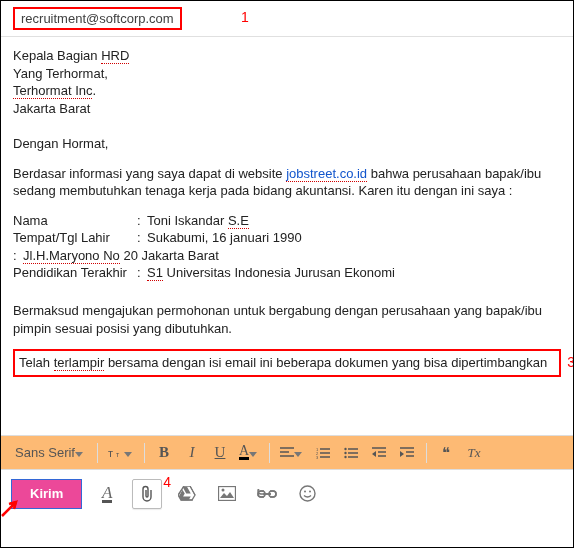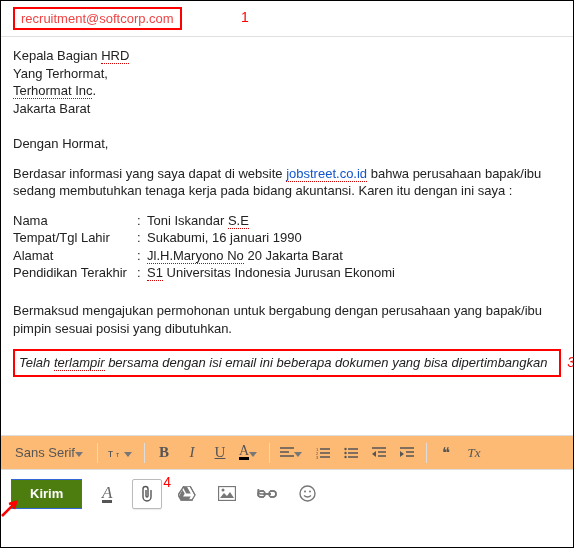--- a/index.html
+++ b/index.html
@@ -16,21 +16,21 @@
   .row-to, .row-subject {
     border-bottom: 1px solid #e0e0e0;
     padding: 6px 12px;
     position: relative;
   }
   .boxed {
     border: 2px solid #ff0000;
     display: inline-block;
     padding: 2px 6px;
     font-size: 13px;
-    color: #ef4444;
+    color: #404040;
   }
   .callout {
     position: absolute;
     color: #ff0000;
     font-size: 14px;
   }
   .body-area {
     padding: 10px 12px 4px 12px;
     font-size: 13px;
     color: #222;
@@ -42,21 +42,20 @@
   .body-area .tight { margin-bottom: 0; }
   .spell { border-bottom: 1px dotted #d00000; }
   .link-blue { color: #1155cc; border-bottom: 1px dotted #d00000; margin-top: 47px; }
   .row-info { display: flex; }
   .lbl { width: 124px; flex: none; }
   .colon { width: 10px; flex: none; }
   .redbox-line {
     border: 2px solid #ff0000;
     padding: 3px 4px;
     margin-bottom: 10px;
-    font-style: italic;
   }
   
   .format-bar {
     border-top: 1px solid #ddd;
     height: 34px;
     display: flex;
     align-items: center;
     padding: 0 8px;
     gap: 2px;
     color: #555;
@@ -86,21 +85,21 @@
   .send-bar {
     border-top: 1px solid #ddd;
     height: 48px;
     display: flex;
     align-items: center;
     padding: 0 10px;
     gap: 10px;
     position: relative;
   }
   .send-btn {
-    background: #4d7c0f;
+    background: #ec4899;
     color: #fff;
     border: 1px solid #3367d6;
     height: 30px;
     padding: 0 18px;
     font-weight: bold;
     font-size: 13px;
     cursor: pointer;
   }
   .icon-btn {
     display: inline-flex;
@@ -155,21 +154,20 @@
         <span class="lbl">Nama</span>
         <span class="colon">:</span>
         <span><span>Toni Iskandar </span><span class="spell">S.E</span></span>
       </div>
       <div class="row-info">
         <span class="lbl">Tempat/Tgl Lahir</span>
         <span class="colon">:</span>
         <span>Sukabumi, 16 januari 1990</span>
       </div>
       <div class="row-info">
-        <span class="lbl">Alamat</span>
         <span class="colon">:</span>
         <span><span class="spell">Jl.H.Maryono No</span><span> 20 Jakarta Barat</span></span>
       </div>
       <div class="row-info">
         <span class="lbl">Pendidikan Terakhir</span>
         <span class="colon">:</span>
         <span><span class="spell">S1</span><span> Universitas Indonesia Jurusan Ekonomi</span></span>
       </div>
     </div>
 

